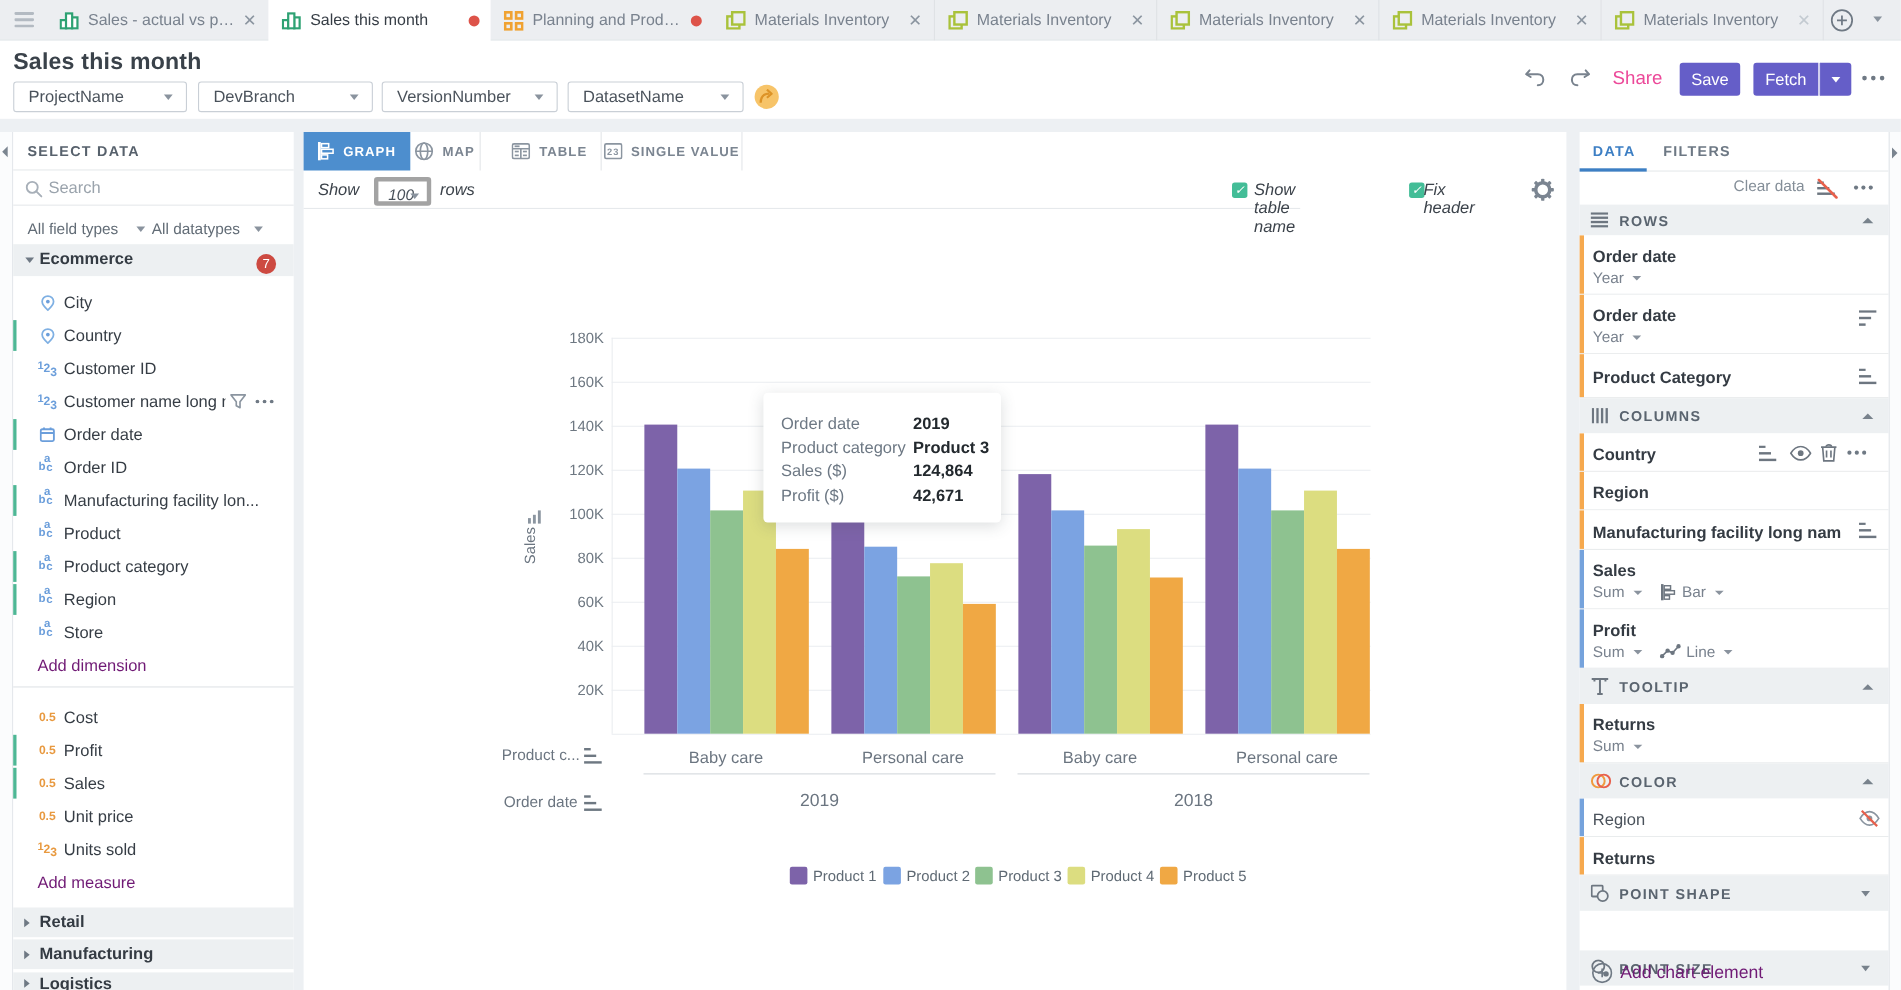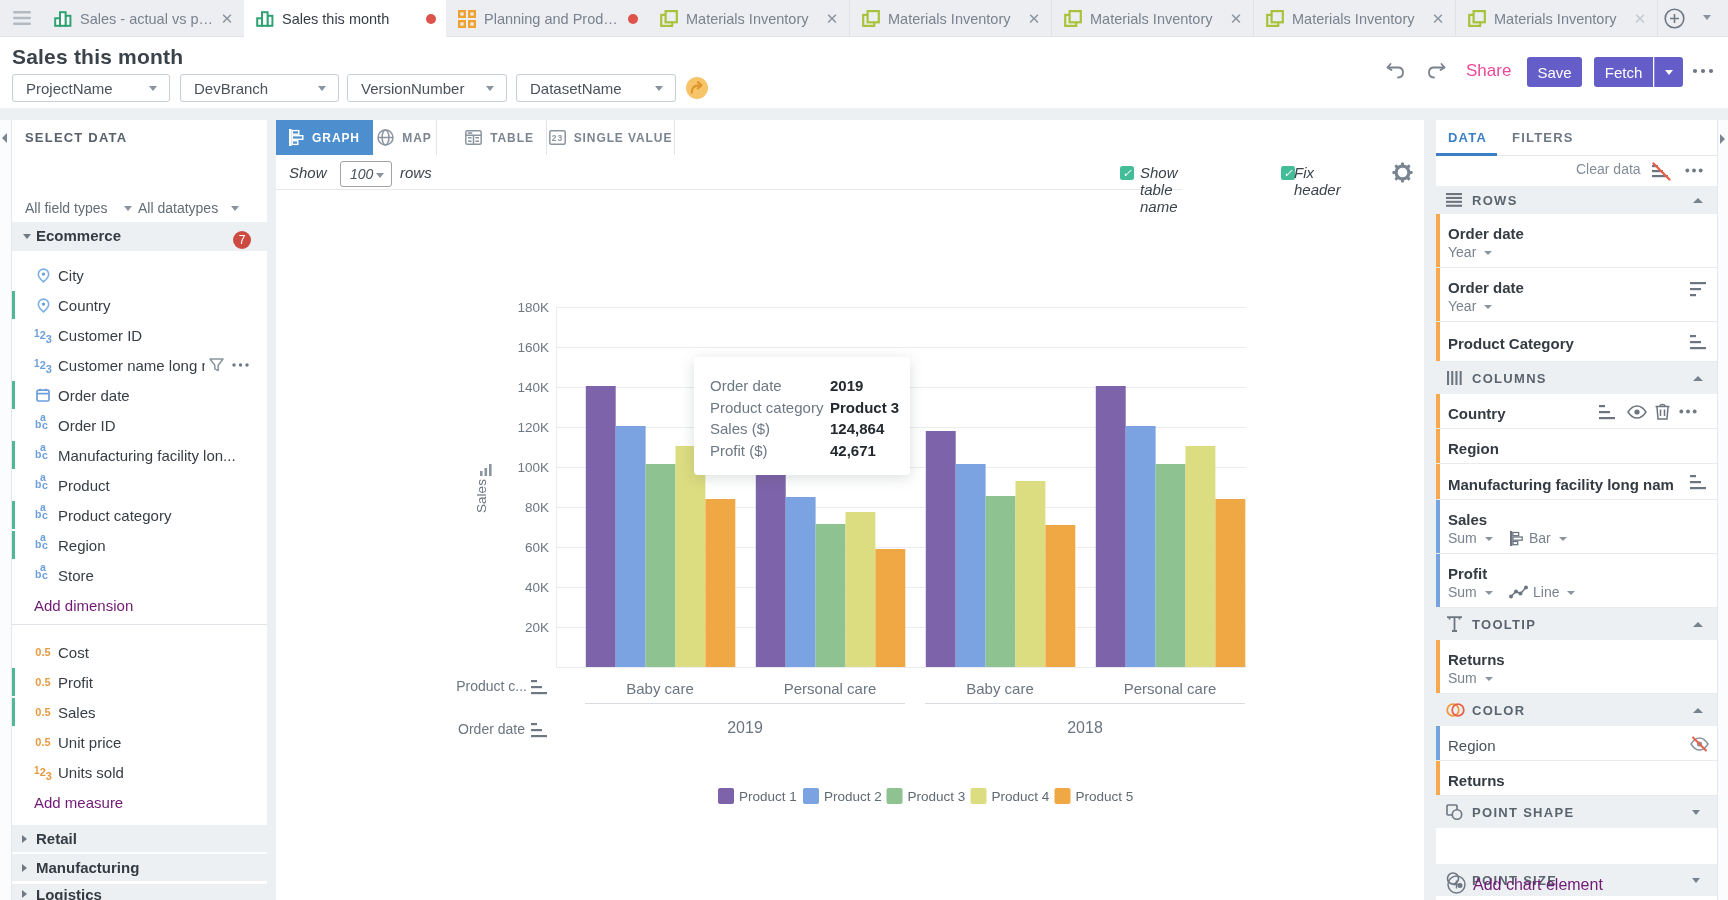--- a/index.html
+++ b/index.html
@@ -192,20 +192,27 @@
         <circle cx="19" cy="3" r="2.1"></circle>
       </g>
     </svg>
 </div>
 <div id="main">
   <div id="lstrip" class="card">
       <div class="tri-l" style="position:absolute;left:2px;top:13px;"></div>
     </div>
   <div id="lpanel" class="card">
     <div class="abs secthead" style="left:13px;top:10px;">SELECT DATA</div>
+    <div class="abs" style="left:0;top:34px;width:255px;height:33px;border-top:1px solid #e6e9ec;border-bottom:1px solid #e6e9ec;">
+      <svg class="abs" style="left:11px;top:9px;" width="16" height="16" viewBox="0 0 16 16">
+          <circle cx="6.3" cy="6.3" r="5" fill="none" stroke="#a7afb8" stroke-width="1.7"></circle>
+          <path d="M10 10 L14.6 14.6" stroke="#a7afb8" stroke-width="1.7" stroke-linecap="round"></path>
+        </svg>
+      <span class="abs" style="left:32px;top:7px;font-size:15px;color:#9aa3ac;">Search</span>
+    </div>
     <div class="abs" style="left:13px;top:80px;font-size:14px;color:#626c76;">All field types</div>
     <div class="caret abs" style="left:112px;top:86px;"></div>
     <div class="abs" style="left:126px;top:80px;font-size:14px;color:#626c76;">All datatypes</div>
     <div class="caret abs" style="left:219px;top:86px;"></div>
     <div class="abs" style="left:0;top:102px;width:255px;height:29px;background:#edf0f2;">
       <div class="caret abs" style="left:11px;top:12px;border-top-color:#6f7984;"></div>
       <span class="abs" style="left:24px;top:5px;font-size:15px;font-weight:700;color:#343b43;">Ecommerce</span>
       <div class="abs" style="left:221px;top:9px;width:18px;height:18px;border-radius:50%;background:#cd4a41;color:#fff;font-size:12px;text-align:center;line-height:18px;">7</div>
     </div>
     <div class="row" style="top:140px;">
@@ -381,21 +388,21 @@
     </div>
     <div class="vtab" style="left:271px;width:128px;">
       <svg width="17" height="15" viewBox="0 0 17 15">
           <rect x="0.8" y="0.8" width="15.4" height="13.4" rx="1.5" fill="none" stroke="#8b95a0" stroke-width="1.5"></rect>
           <text x="8.5" y="11" font-size="8.5" font-weight="bold" fill="#8b95a0" text-anchor="middle" font-family="Liberation Sans,sans-serif">23</text>
         </svg>
       <span>SINGLE VALUE</span>
     </div>
     <div id="showrow">
       <span class="abs" style="left:13px;top:9px;font-size:15px;color:#3c434b;">Show</span>
-      <div class="abs" style="left:64px;top:6px;width:52px;height:26px;border:1px solid #a3a3a3;border-radius:3px;font-size:14px;color:#4a525b;">
+      <div class="abs" style="left:64px;top:6px;width:52px;height:26px;border:4px solid #a3a3a3;border-radius:3px;font-size:14px;color:#4a525b;">
           <span class="abs" style="left:9px;top:4px;">100</span>
           <span class="caret" style="position:absolute;right:7px;top:11px;border-left-width:4px;border-right-width:4px;border-top-width:5px;"></span>
         </div>
       <span class="abs" style="left:124px;top:9px;font-size:15px;color:#3c434b;">rows</span>
       <span class="cb" style="left:844px;top:11px;">✓</span>
       <span class="abs" style="left:864px;top:9px;font-size:15px;color:#3c434b;">Show table name</span>
       <span class="cb" style="left:1005px;top:11px;">✓</span>
       <span class="abs" style="left:1018px;top:9px;font-size:15px;color:#3c434b;">Fix header</span>
       <svg class="abs" style="left:1116px;top:7px;" width="21" height="21" viewBox="0 0 21 21">
           <circle cx="10.5" cy="10.5" r="6.4" fill="none" stroke="#7b8591" stroke-width="3.2"></circle>

